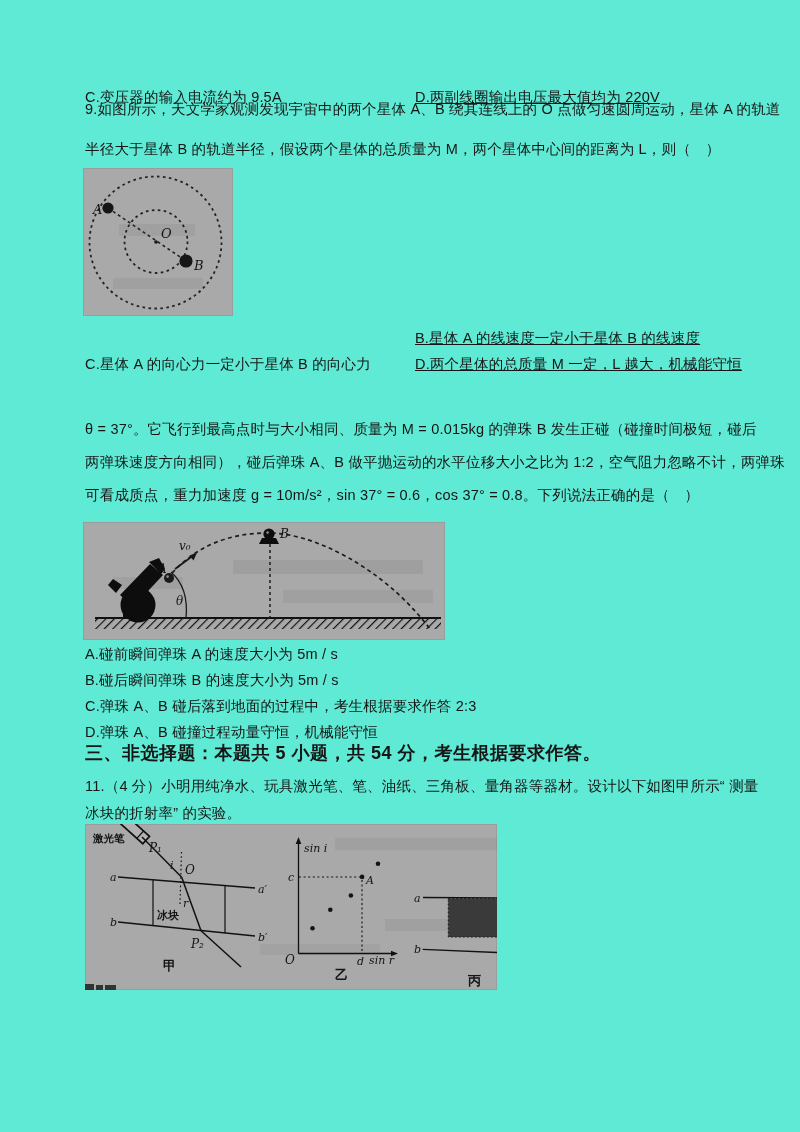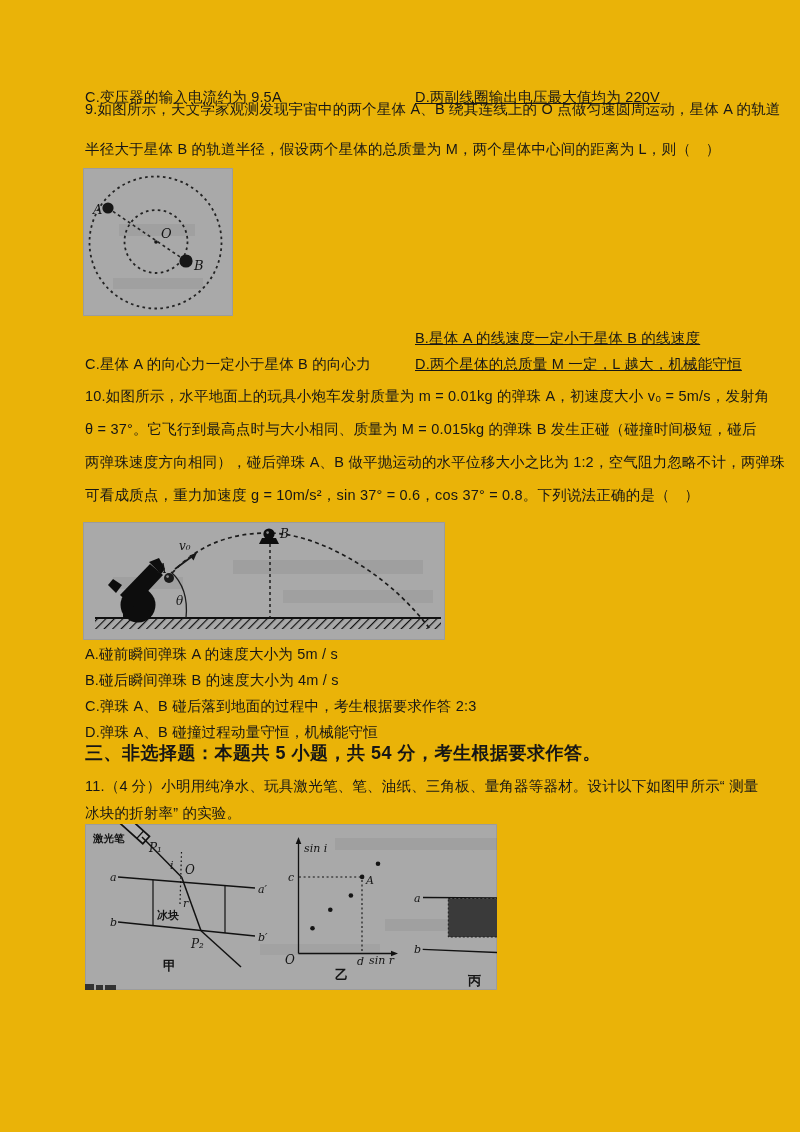--- a/index.html
+++ b/index.html
@@ -1,16 +1,16 @@
 <!DOCTYPE html>
 <html><head>
 <meta charset="utf-8">
 <style>
   html,body{margin:0;padding:0;background:#fff;}
-  .page{position:relative;width:800px;height:1132px;background:#eab308;overflow:hidden;
+  .page{position:relative;width:800px;height:1132px;background:#5eead4;overflow:hidden;
         font-family:"Liberation Sans","DejaVu Sans",sans-serif;color:#161616;}
   .tl{position:absolute;font-size:14.5px;line-height:19px;font-weight:500;
       letter-spacing:.2px;white-space:nowrap;}
   .c1{left:85px;}
   .c2{left:415px;text-decoration:underline;}
   .hdr{font-weight:700;font-size:18px;letter-spacing:.5px;}
   .photo{position:absolute;background:#a9a9a9;overflow:hidden;box-shadow:0 0 0 1px #9c9c9c inset;}
   .photo svg{display:block;}
   text{font-family:"DejaVu Serif","Liberation Serif",serif;fill:#141414;}
   .it{font-style:italic;}
@@ -40,21 +40,20 @@
       <text class="it" x="10" y="46" font-size="13">A</text>
       <text class="it" x="111" y="102" font-size="13">B</text>
       <text class="it" x="78" y="70" font-size="13">O</text>
     </svg>
   </div>
 
   <div class="tl c2" style="top:329px">B.星体 A 的线速度一定小于星体 B 的线速度</div>
   <div class="tl c1" style="top:355px">C.星体 A 的向心力一定小于星体 B 的向心力</div>
   <div class="tl c2" style="top:355px">D.两个星体的总质量 M 一定，L 越大，机械能守恒</div>
 
-  <div class="tl c1" style="top:387px">10.如图所示，水平地面上的玩具小炮车发射质量为 m = 0.01kg 的弹珠 A，初速度大小 v₀ = 5m/s，发射角</div>
   <div class="tl c1" style="top:420px">θ = 37°。它飞行到最高点时与大小相同、质量为 M = 0.015kg 的弹珠 B 发生正碰（碰撞时间极短，碰后</div>
   <div class="tl c1" style="top:453px">两弹珠速度方向相同），碰后弹珠 A、B 做平抛运动的水平位移大小之比为 1:2，空气阻力忽略不计，两弹珠</div>
   <div class="tl c1" style="top:486px">可看成质点，重力加速度 g = 10m/s²，sin 37° = 0.6，cos 37° = 0.8。下列说法正确的是（　）</div>
 
   <div class="photo" style="left:83px;top:522px;width:362px;height:118px">
     <svg width="362" height="118" viewBox="0 0 362 118">
       <defs>
         <pattern id="hatch" width="6" height="12" patternUnits="userSpaceOnUse" patternTransform="rotate(45)">
           <line x1="0" y1="0" x2="0" y2="12" stroke="#111" stroke-width="2.4"></line>
         </pattern>
@@ -88,21 +87,21 @@
 
       <line x1="187" y1="22" x2="187" y2="96" stroke="#1c1c1c" stroke-width="1.5" stroke-dasharray="3 3"></line>
       <polygon points="176,22 196,22 193,16 179,16" fill="#0d0d0d"></polygon>
       <circle cx="186" cy="12" r="5.6" fill="#0d0d0d"></circle>
       <circle cx="184.6" cy="10.6" r="1.3" fill="#8a8a8a"></circle>
       <text class="it" x="197" y="16" font-size="12">B</text>
     </svg>
   </div>
 
   <div class="tl c1" style="top:645px">A.碰前瞬间弹珠 A 的速度大小为 5m / s</div>
-  <div class="tl c1" style="top:671px">B.碰后瞬间弹珠 B 的速度大小为 4m / s</div>
+  <div class="tl c1" style="top:671px">B.碰后瞬间弹珠 B 的速度大小为 5m / s</div>
   <div class="tl c1" style="top:697px">C.弹珠 A、B 碰后落到地面的过程中，考生根据要求作答 2:3</div>
   <div class="tl c1" style="top:723px">D.弹珠 A、B 碰撞过程动量守恒，机械能守恒</div>
 
   <div class="tl c1 hdr" style="top:744px">三、非选择题：本题共 5 小题，共 54 分，考生根据要求作答。</div>
 
   <div class="tl c1" style="top:777px">11.（4 分）小明用纯净水、玩具激光笔、笔、油纸、三角板、量角器等器材。设计以下如图甲所示“ 测量</div>
   <div class="tl c1" style="top:804px">冰块的折射率” 的实验。</div>
 
   <div class="photo" style="left:85px;top:824px;width:412px;height:166px">
     <svg width="459" height="166" viewBox="0 0 459 166">

